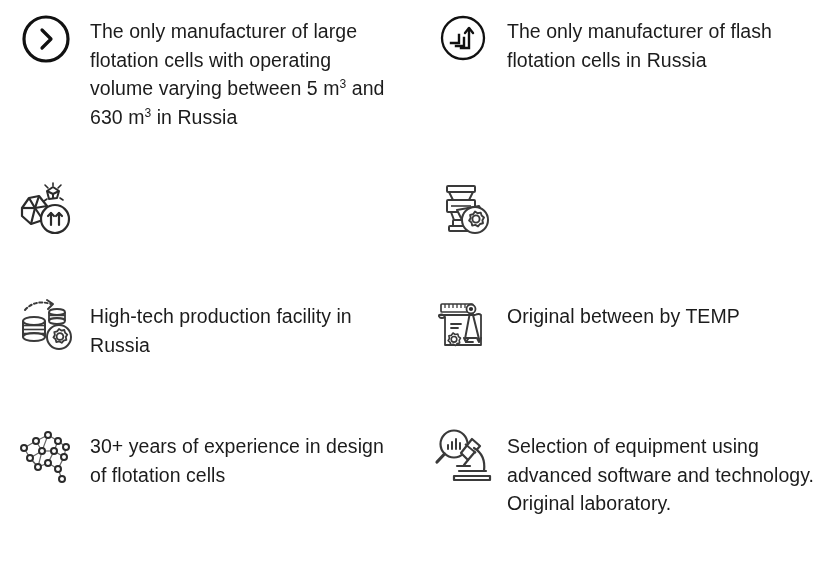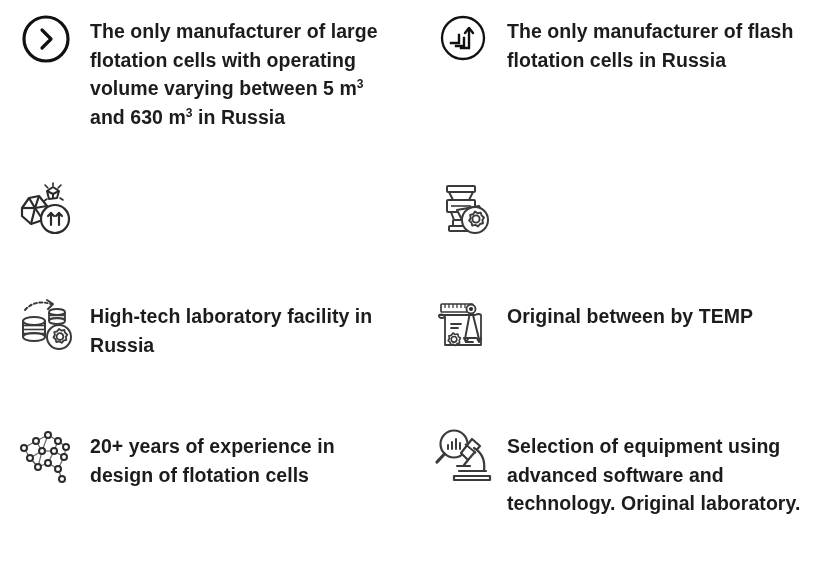--- a/index.html
+++ b/index.html
@@ -44,21 +44,21 @@
   .feature-icon svg { display: block; }
 
   .feature-text {
     font-size: 19.5px;
     line-height: 28.5px;
     letter-spacing: 0.05px;
     color: #1c1c1c;
     padding-left: 12px;
     padding-top: 7px;
     max-width: 320px;
-    font-weight: 700;
+    font-weight: 400;
   }
   .col-right .feature-text { max-width: 322px; }
   .feature-text sup {
     font-size: 0.62em;
     vertical-align: super;
     line-height: 0;
   }
 </style>
 </head>
 <body>
@@ -171,21 +171,21 @@
           <path d="M32 18.5 H48"></path>
             <path d="M32 21.5 H48"></path>
         </g>
         <path d="M8 13 Q18 2 34 7" stroke="#3a3a3a" stroke-width="2" fill="none" stroke-linecap="round" stroke-dasharray="3 2.5"></path>
         <path d="M30 3 L36 7 L31 12" stroke="#3a3a3a" stroke-width="2" fill="none" stroke-linecap="round" stroke-linejoin="round"></path>
         <circle cx="42" cy="40" r="12" stroke="#3a3a3a" stroke-width="2" fill="#ffffff"></circle>
         <path d="M42 32 L44.4 33.6 L47.3 33 L48.1 35.8 L50.3 37.6 L48.8 40 L49.4 42.9 L46.6 43.6 L44.7 45.8 L42.2 44.4 L39.3 45 L38.6 42.2 L36.4 40.4 L37.9 38 L37.3 35.1 L40.1 34.4 Z" stroke="#3a3a3a" stroke-width="1.8" fill="#ffffff" stroke-linejoin="round"></path>
         <circle cx="43" cy="39.5" r="3.4" stroke="#3a3a3a" stroke-width="1.8" fill="#ffffff"></circle>
       </svg>
     </div>
-    <div class="feature-text">High-tech laboratory facility in Russia</div>
+    <div class="feature-text">High-tech production facility in Russia</div>
   </div>
 
   <div class="feature-item col-right">
     <div class="feature-icon">
       <svg width="56" height="56" viewBox="0 0 56 56" fill="none">
         <g stroke="#3a3a3a" stroke-width="1.8" fill="#ffffff" stroke-linejoin="round">
           <path d="M4 18 Q8 16 10 20 V48 H46 V18 Q44 16 40 18 Z"></path>
           <path d="M10 20 Q7 22 4 20"></path>
           <path d="M4 18 V20"></path>
         </g>
@@ -257,21 +257,21 @@
           <circle cx="26" cy="24" r="3"></circle>
           <circle cx="38" cy="24" r="3"></circle>
           <circle cx="48" cy="30" r="3"></circle>
           <circle cx="22" cy="40" r="3"></circle>
           <circle cx="32" cy="36" r="3"></circle>
           <circle cx="42" cy="42" r="3"></circle>
           <circle cx="46" cy="52" r="3"></circle>
         </g>
       </svg>
     </div>
-    <div class="feature-text">20+ years of experience in design of flotation cells</div>
+    <div class="feature-text">30+ years of experience in design of flotation cells</div>
   </div>
 
   <div class="feature-item col-right">
     <div class="feature-icon">
       <svg width="62" height="58" viewBox="0 0 62 58" fill="none">
         <circle cx="22" cy="17" r="13.5" stroke="#3a3a3a" stroke-width="2.2" fill="#ffffff"></circle>
         <g stroke="#3a3a3a" stroke-width="2" stroke-linecap="round">
           <path d="M16 22 V18"></path>
           <path d="M20 22 V15"></path>
           <path d="M24 22 V12"></path>

